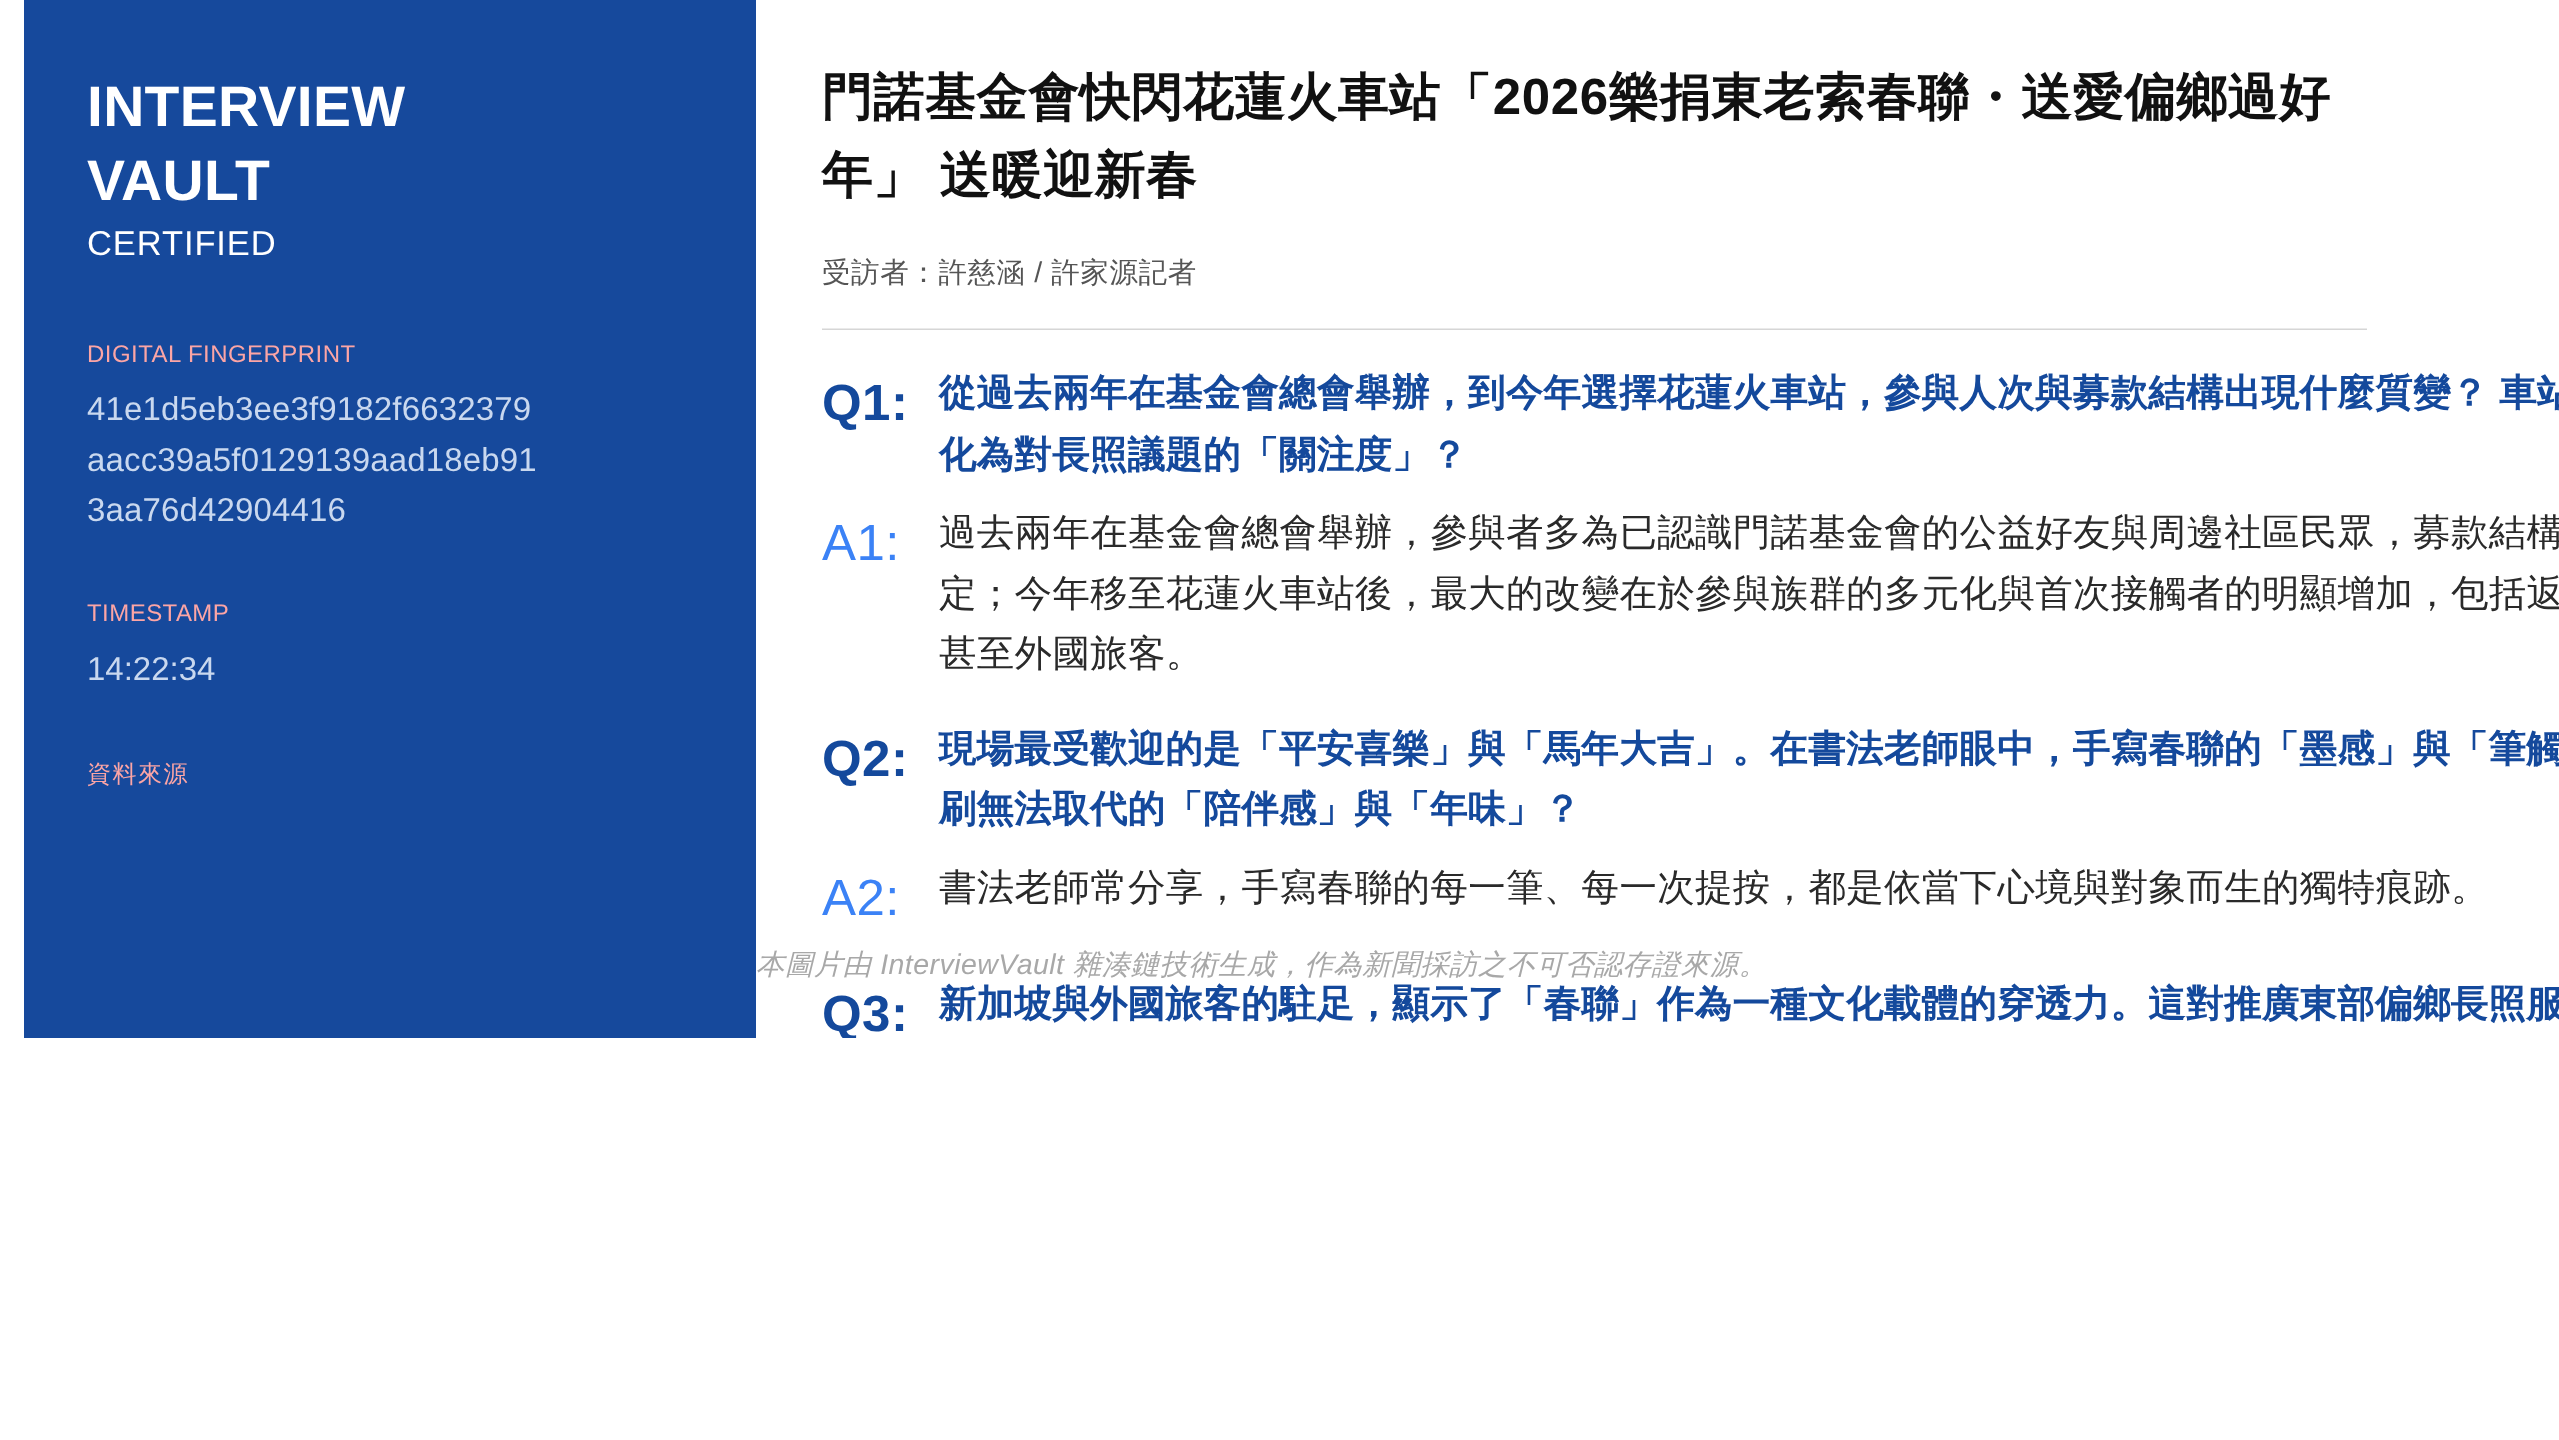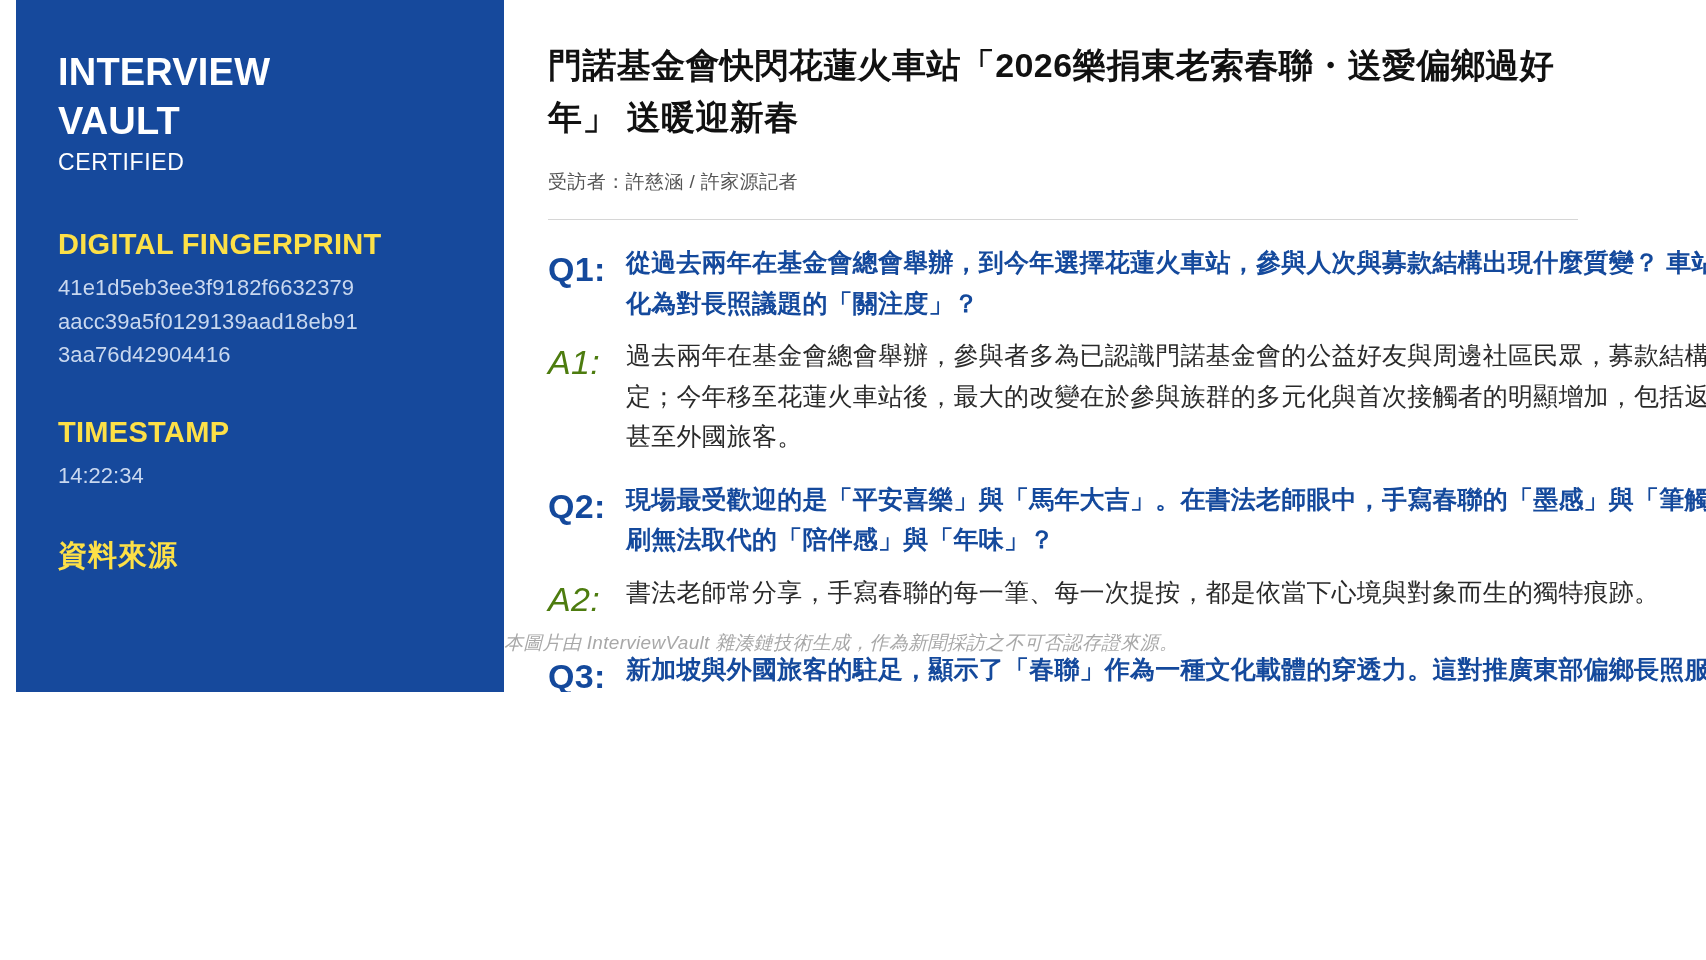--- a/index.html
+++ b/index.html
@@ -59,24 +59,24 @@
     font-weight: 400;
     letter-spacing: 0.6px;
     color: #ffffff;
   }
 
   .meta-block {
     margin-bottom: 44px;
   }
 
   .meta-label {
-    font-size: 29px;
-    font-weight: 700;
+    font-size: 16px;
+    font-weight: 400;
     letter-spacing: 0.3px;
-    color: #fde047;
+    color: #fca5a5;
     margin-bottom: 10px;
   }
 
   .meta-label.cjk {
     letter-spacing: 1px;
   }
 
   .meta-value {
     font-size: 22px;
     font-weight: 400;
@@ -151,22 +151,21 @@
     letter-spacing: 0.3px;
   }
 
   .qa-row.question .qa-tag {
     font-weight: 700;
     color: #14499c;
   }
 
   .qa-row.answer .qa-tag {
     font-weight: 400;
-    color: #4d7c0f;
-    font-style: italic;
+    color: #3b82f6;
   }
 
   .qa-text {
     flex: 1 1 auto;
     font-size: 25px;
     line-height: 1.62;
     letter-spacing: 0.2px;
     white-space: normal;
   }
 

